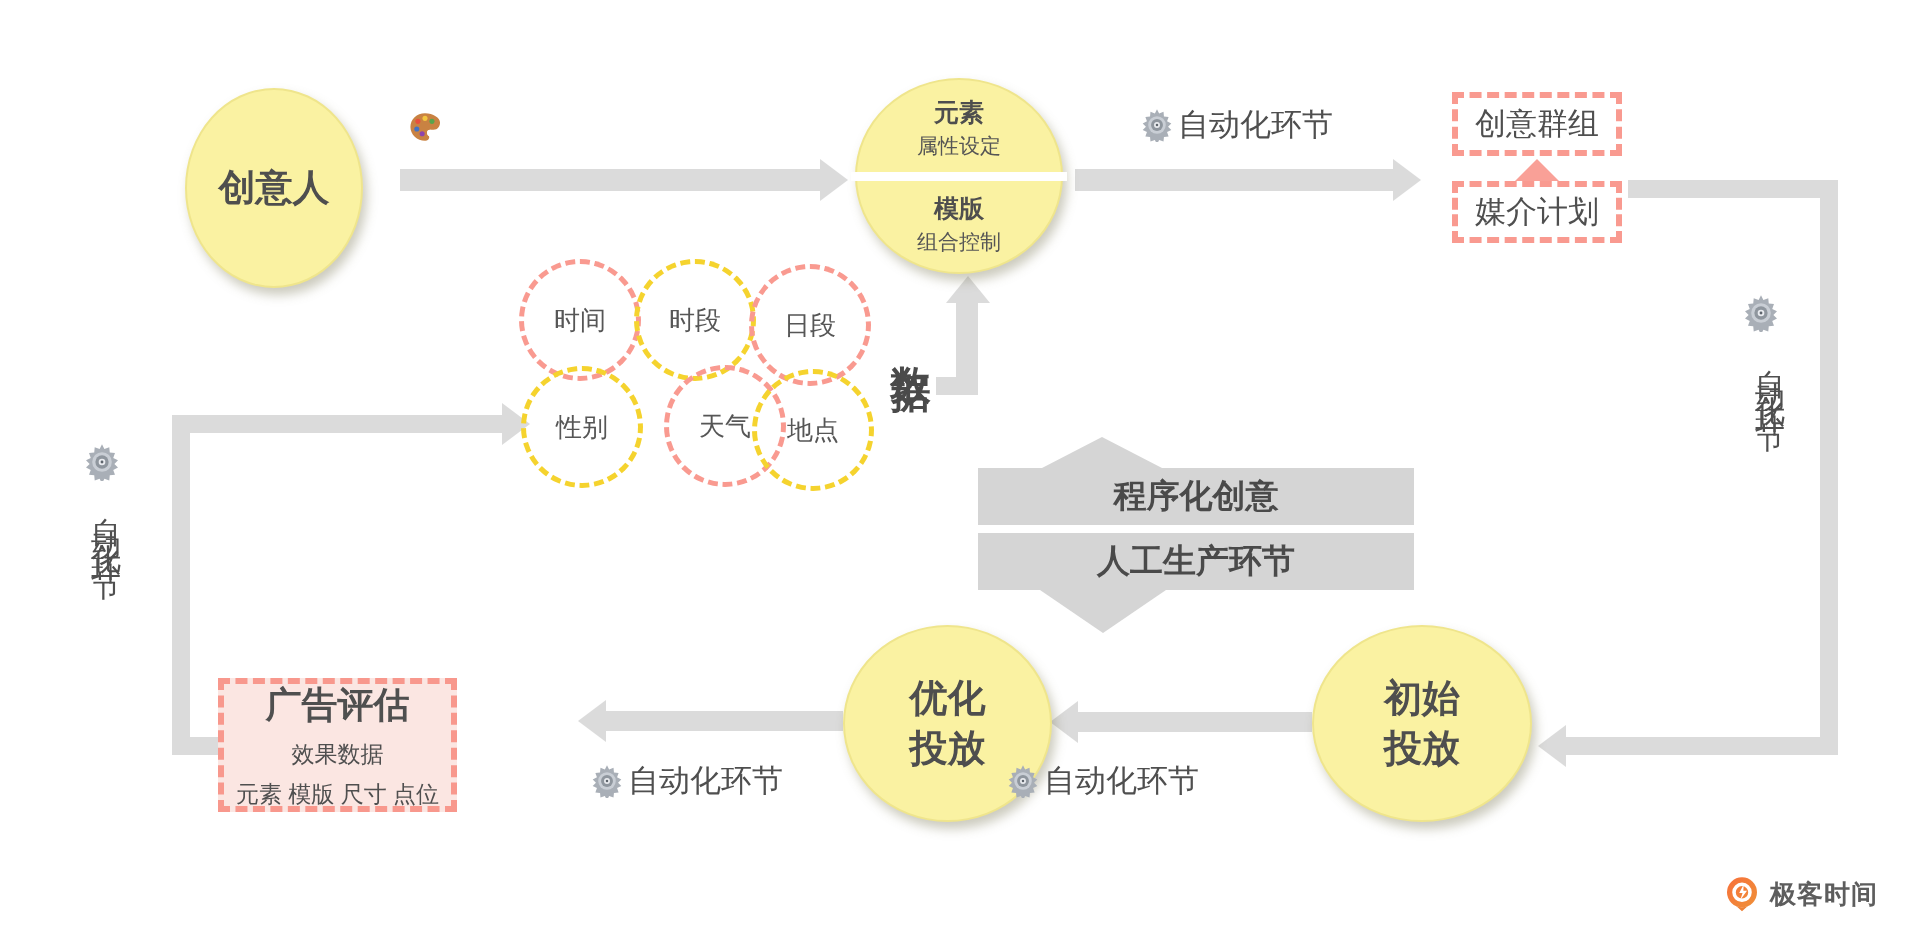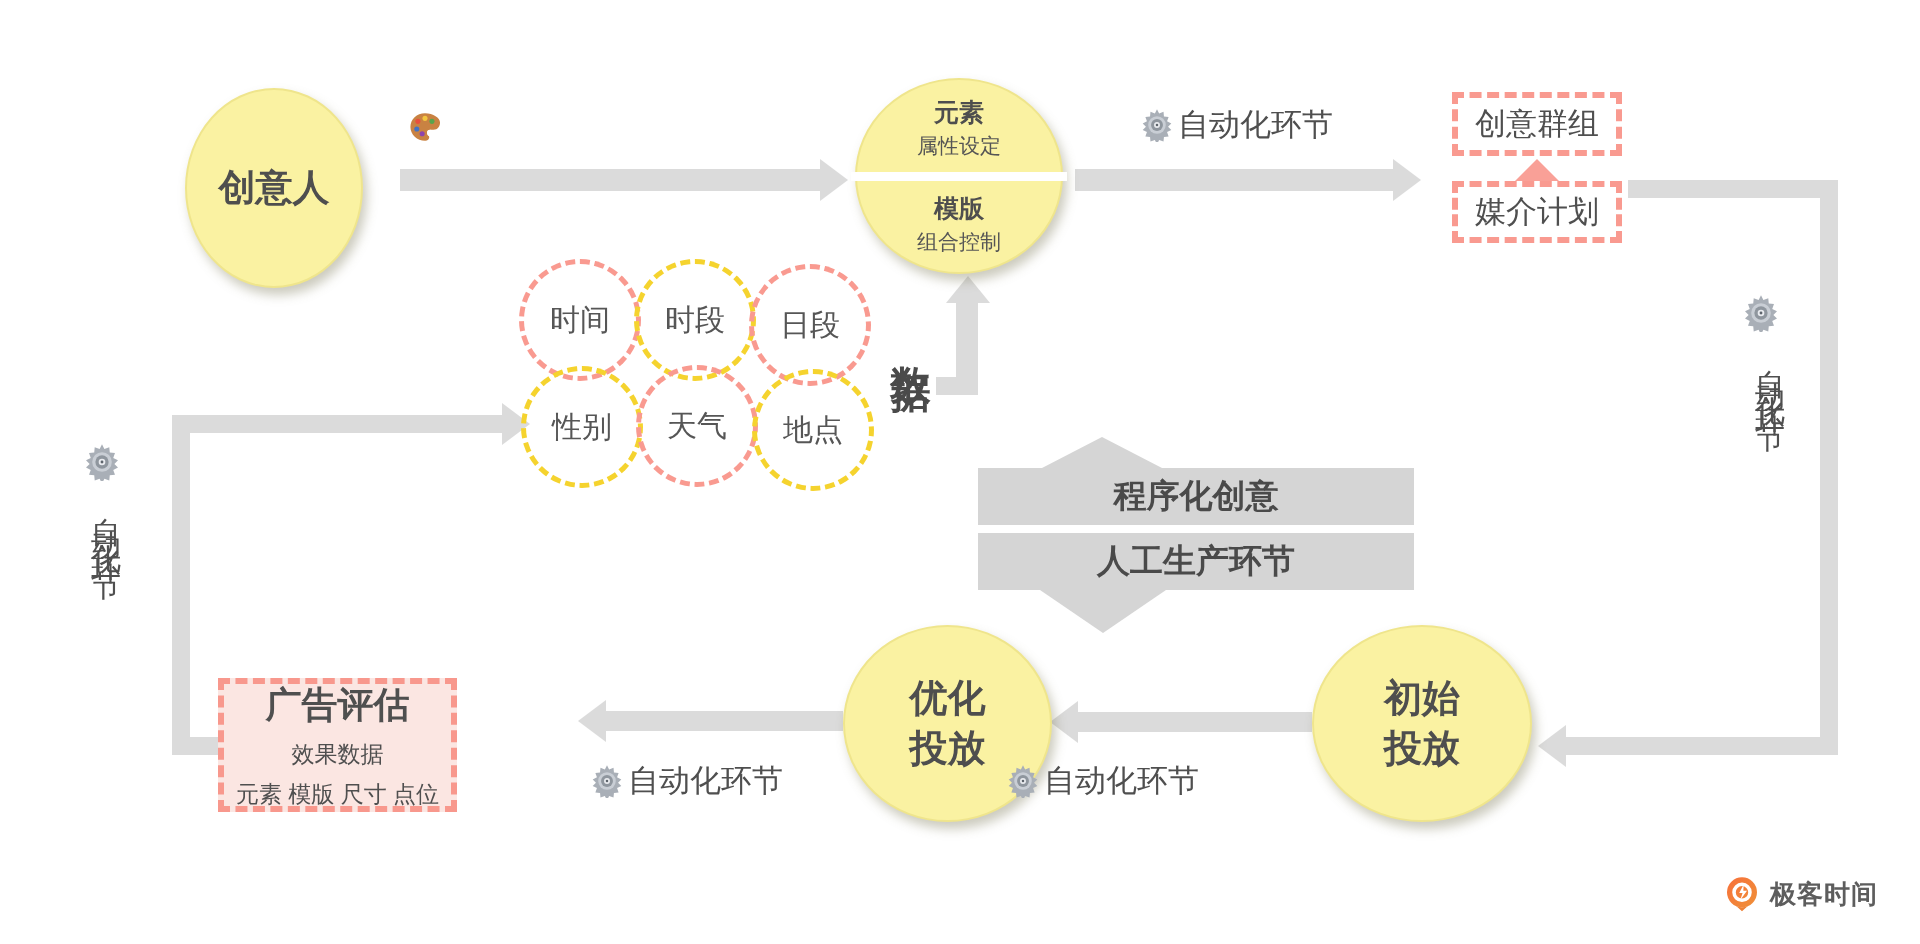--- a/index.html
+++ b/index.html
@@ -19,21 +19,21 @@
   .tri { position:absolute; width:0; height:0; }
   .tri-right { border-top:21px solid transparent; border-bottom:21px solid transparent; border-left:28px solid #DBDBDB; }
   .tri-left  { border-top:21px solid transparent; border-bottom:21px solid transparent; border-right:28px solid #DBDBDB; }
   .tri-up    { border-left:22px solid transparent; border-right:22px solid transparent; border-bottom:27px solid #DBDBDB; }
   .tri-up-big   { border-left:60px solid transparent; border-right:60px solid transparent; border-bottom:31px solid #D5D5D5; }
   .tri-down-big { border-left:63px solid transparent; border-right:63px solid transparent; border-top:43px solid #D5D5D5; }
   .tri-pink-up  { border-left:22px solid transparent; border-right:22px solid transparent; border-bottom:22px solid #F9A097; }
 
   
   .dashc { position:absolute; width:122px; height:122px; border-radius:50%; border:5px dashed;
-    display:flex; align-items:center; justify-content:center; font-size:30px; color:#565656; background:transparent; }
+    display:flex; align-items:center; justify-content:center; font-size:26px; color:#565656; background:transparent; }
   .dash-pink   { border-color:#F99A90; }
   .dash-yellow { border-color:#F5D32E; }
 
   
   .dashbox { position:absolute; border:6px dashed #F99A90; background:#ffffff;
     display:flex; align-items:center; justify-content:center; font-size:31px; font-weight:500; color:#4F4F4F; }
   .evalbox { position:absolute; border:6px dashed #F8988D; background:#FBE6E2;
     display:flex; flex-direction:column; align-items:center; justify-content:center; gap:9px; text-align:center; color:#4F4F4F; }
   .evalbox .t1 { font-size:36px; font-weight:700; }
   .evalbox .t2 { font-size:23px; }
@@ -161,21 +161,21 @@
 </div>
 <div class="dashc dash-yellow" style="left:634px; top:259px;">
   <span>时段</span>
 </div>
 <div class="dashc dash-pink" style="left:749px; top:264px;">
   <span>日段</span>
 </div>
 <div class="dashc dash-yellow" style="left:521px; top:366px;">
   <span>性别</span>
 </div>
-<div class="dashc dash-pink" style="left:636px; top:365px;">
+<div class="dashc dash-pink" style="left:664px; top:365px;">
   <span>天气</span>
 </div>
 <div class="dashc dash-yellow" style="left:752px; top:369px;">
   <span>地点</span>
 </div>
 
 <div class="vtext vdata" style="left:884px; top:334px;">数据</div>
 
 <div class="ynode" style="left:843px; top:625px; width:209px; height:197px;">
   <span class="big">优化</span>

